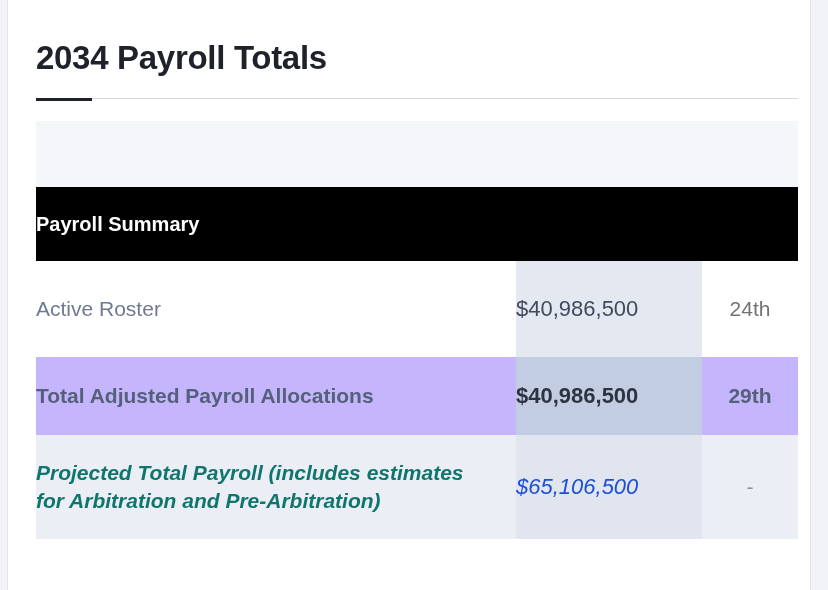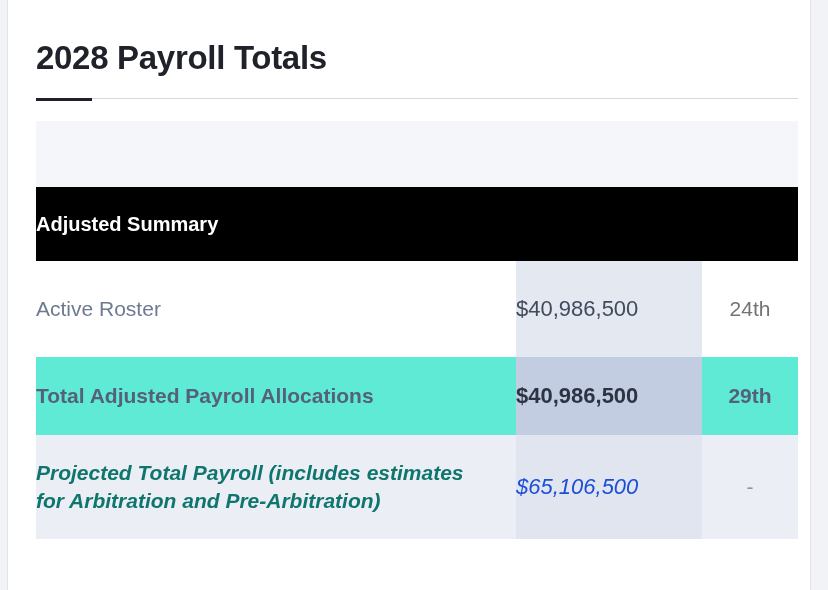--- a/index.html
+++ b/index.html
@@ -106,21 +106,21 @@
     padding-left: 19px;
   }
   tr.row-active td {
     background: #ffffff;
     height: 96px;
   }
   tr.row-active td.value-cell {
     background: #e3e8f1;
   }
   tr.row-total td {
-    background: #5eead4;
+    background: #c4b5fd;
     height: 78px;
   }
   tr.row-total td.value-cell {
     background: #c3cde1;
   }
   tr.row-projected td {
     background: #eceef5;
     height: 104px;
   }
   tr.row-projected td.value-cell {
@@ -172,42 +172,42 @@
 </head>
 <body>
 
 <div class="page">
 
   <div class="edge-left"></div>
   <div class="edge-right"></div>
 
   <div class="content">
 
-    <div class="title">2028 Payroll Totals</div>
+    <div class="title">2034 Payroll Totals</div>
 
     <div class="title-rule-wrap">
       <div class="title-rule"></div>
       <div class="title-rule-accent"></div>
     </div>
 
     <table class="payroll">
       <colgroup>
         <col class="col-label">
         <col class="col-value">
         <col class="col-rank">
       </colgroup>
       <tbody>
         <tr class="spacer-row">
           <td></td>
           <td></td>
           <td></td>
         </tr>
 
         <tr class="header-row">
-          <td class="header-label">Adjusted Summary</td>
+          <td class="header-label">Payroll Summary</td>
           <td></td>
           <td></td>
         </tr>
 
         <tr class="row-active">
           <td class="cell-label">Active Roster</td>
           <td class="cell-value value-cell">$40,986,500</td>
           <td class="cell-rank">24th</td>
         </tr>
 

